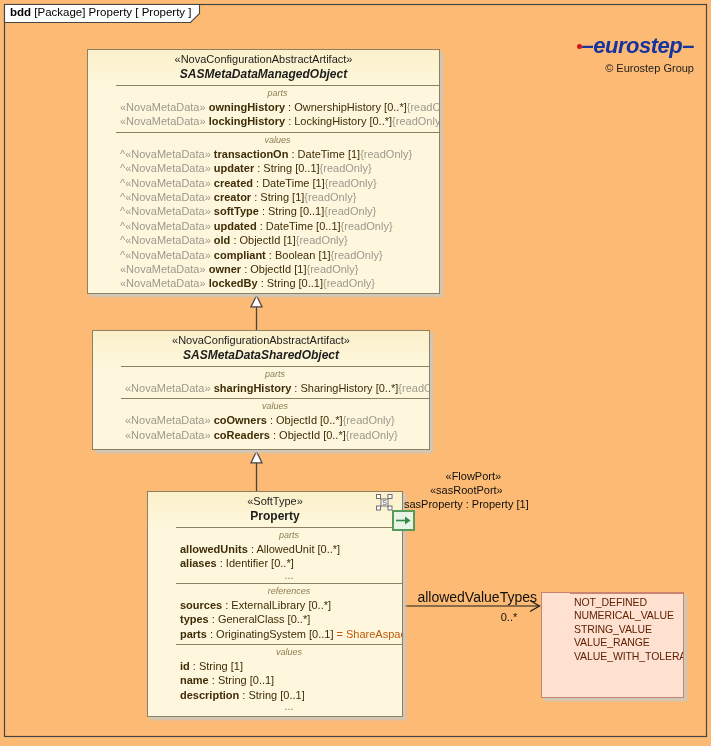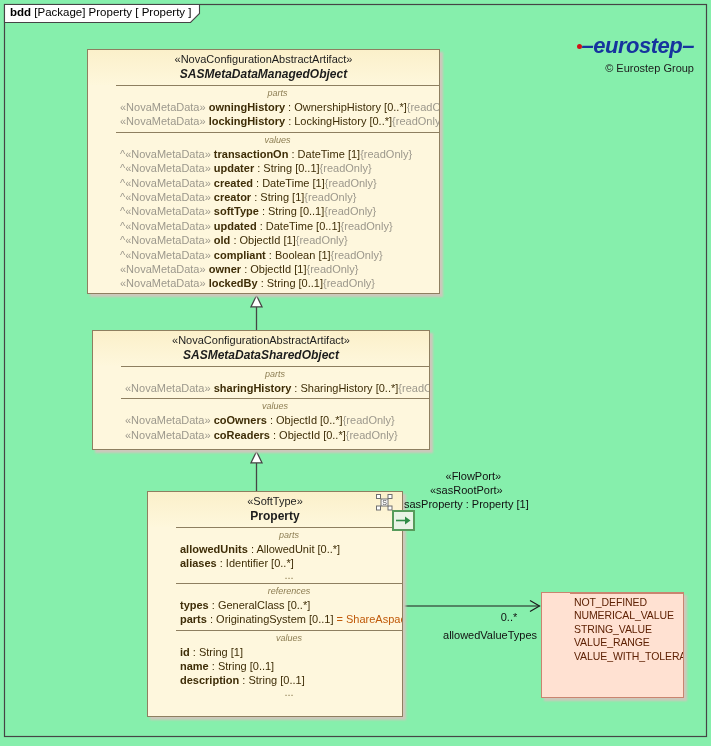--- a/index.html
+++ b/index.html
@@ -1,16 +1,16 @@
 <!DOCTYPE html>
 <html><head>
 <meta charset="utf-8">
 <style>
   html,body{margin:0;padding:0;background:#fff;}
-  #canvas{position:relative;width:711px;height:746px;background:#86efac;overflow:hidden;
+  #canvas{position:relative;width:711px;height:746px;background:#fdba74;overflow:hidden;
           font-family:"Liberation Sans","DejaVu Sans",sans-serif;}
   svg.overlay{position:absolute;left:0;top:0;pointer-events:none;}
   svg.overlay [data-interactable="true"]{pointer-events:stroke;}
 
   
   .tab-label{position:absolute;left:10px;top:6px;font-size:11.5px;color:#000;white-space:nowrap;}
   .tab-label .kw{font-weight:bold;}
 
   
   .branding{position:absolute;left:548px;top:33px;width:146px;text-align:right;}
@@ -46,21 +46,21 @@
   
   .st-icon{position:absolute;right:9px;top:2px;width:17px;height:17px;}
 
   
   .port{position:absolute;left:392px;top:510px;width:23px;height:21px;box-sizing:border-box;
         background:#E9F3E6;border:2px solid #579B5B;display:flex;align-items:center;justify-content:center;z-index:3;}
 
   
   .portlabels{position:absolute;left:404px;top:470px;font-size:11px;line-height:13.8px;color:#111;white-space:nowrap;text-align:center;}
   .portlabels .l1{padding-left:14px;}
-  .assoc-name{position:absolute;left:415px;top:589px;width:122px;text-align:right;font-size:11px;color:#111;margin-top:40px;}
+  .assoc-name{position:absolute;left:415px;top:589px;width:122px;text-align:right;font-size:14px;color:#111;}
   .assoc-mult{position:absolute;left:492px;top:611px;width:34px;text-align:center;font-size:11px;color:#111;}
 </style>
 </head>
 <body>
 
 <div id="canvas" data-interactable="false">
 
   <svg class="overlay" width="711" height="746" viewBox="0 0 711 746" data-interactable="false">
 
     <rect x="4.5" y="4.5" width="702" height="732" fill="none" stroke="#454545" stroke-width="1.2" data-interactable="false"></rect>
@@ -164,20 +164,21 @@
       <span class="clabel" data-interactable="false">parts</span>
       <div data-interactable="false">
           <div class="row" data-interactable="true"><span class="s-b" data-interactable="false">allowedUnits</span><span class="s-n" data-interactable="false"> : AllowedUnit [0..*]</span></div>
           <div class="row" data-interactable="true"><span class="s-b" data-interactable="false">aliases</span><span class="s-n" data-interactable="false"> : Identifier [0..*]</span></div>
           <div class="row center" data-interactable="false"><span class="s-c" data-interactable="false">...</span></div>
         </div>
     </div>
     <div class="comp" data-interactable="false">
       <span class="clabel" data-interactable="false">references</span>
       <div data-interactable="false">
+          <div class="row" data-interactable="true"><span class="s-b" data-interactable="false">sources</span><span class="s-n" data-interactable="false"> : ExternalLibrary [0..*]</span></div>
           <div class="row" data-interactable="true"><span class="s-b" data-interactable="false">types</span><span class="s-n" data-interactable="false"> : GeneralClass [0..*]</span></div>
           <div class="row" data-interactable="true"><span class="s-b" data-interactable="false">parts</span><span class="s-n" data-interactable="false"> : OriginatingSystem [0..1]</span><span class="s-o" data-interactable="false"> = ShareAspace</span></div>
         </div>
     </div>
     <div class="comp" data-interactable="false">
       <span class="clabel" data-interactable="false">values</span>
       <div data-interactable="false">
           <div class="row" data-interactable="true"><span class="s-b" data-interactable="false">id</span><span class="s-n" data-interactable="false"> : String [1]</span></div>
           <div class="row" data-interactable="true"><span class="s-b" data-interactable="false">name</span><span class="s-n" data-interactable="false"> : String [0..1]</span></div>
           <div class="row" data-interactable="true"><span class="s-b" data-interactable="false">description</span><span class="s-n" data-interactable="false"> : String [0..1]</span></div>

